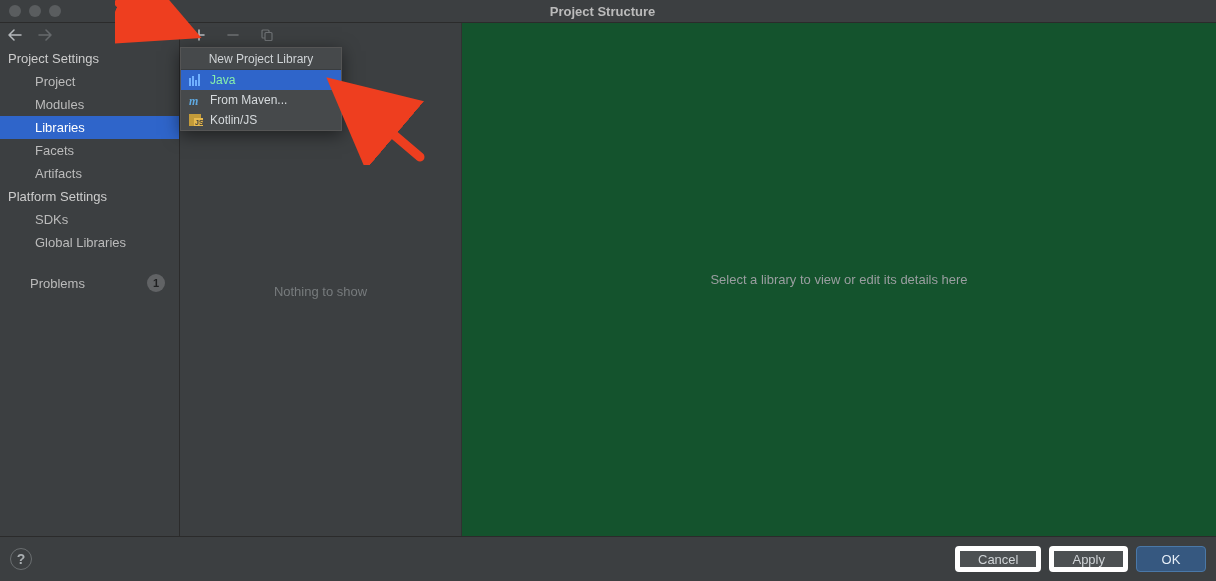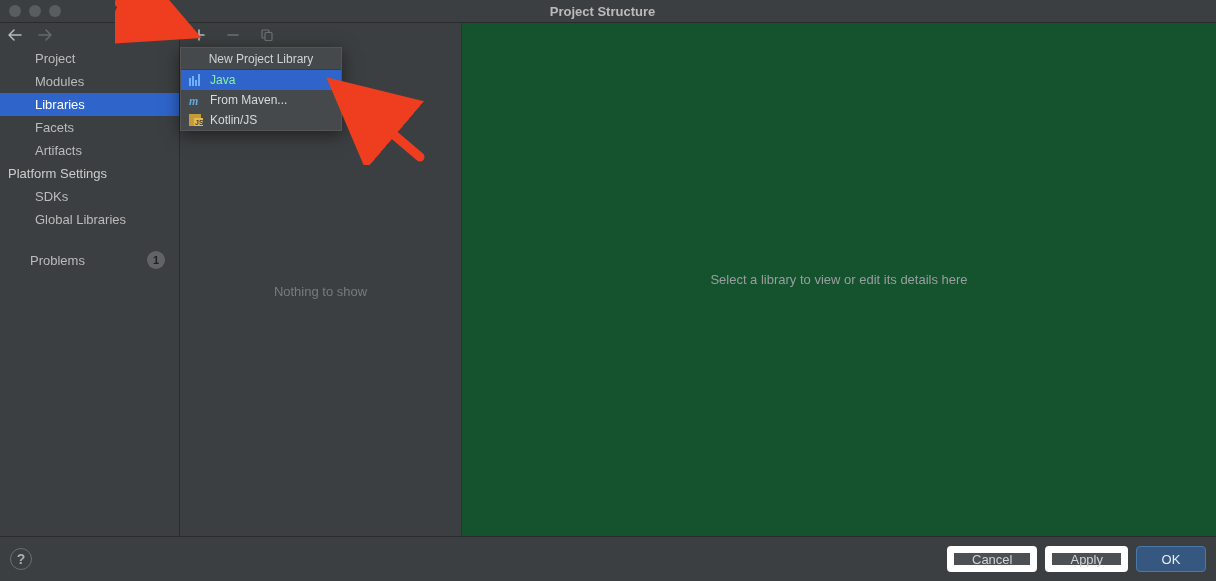--- a/index.html
+++ b/index.html
@@ -109,21 +109,21 @@
     display: flex; align-items: center; justify-content: center;
     color: #aaafb2; font-weight: bold; font-size: 14px;
     cursor: pointer;
   }
   .spacer { flex: 1; }
   .btn {
     height: 26px; padding: 0 18px;
     border-radius: 4px;
     background: #4c5052;
     color: #cfd3d6;
-    border: 7px solid #ffffff;
+    border: 5px solid #ffffff;
     margin-left: 8px;
     display: inline-flex; align-items: center; justify-content: center;
     cursor: pointer;
     min-width: 70px;
     font-size: 13px;
   }
   .btn.primary {
     background: #365880;
     border: 1px solid #4a78a8;
     color: #e6eef7;
@@ -178,20 +178,21 @@
       <svg width="14" height="12" viewBox="0 0 14 12">
           <path d="M6 1 L1 6 L6 11 M1 6 H13" stroke="#b5b9bc" stroke-width="1.5" fill="none" stroke-linecap="round" stroke-linejoin="round"></path>
         </svg>
     </span>
     <span class="arrow disabled">
       <svg width="14" height="12" viewBox="0 0 14 12">
           <path d="M8 1 L13 6 L8 11 M13 6 H1" stroke="#b5b9bc" stroke-width="1.5" fill="none" stroke-linecap="round" stroke-linejoin="round"></path>
         </svg>
     </span>
   </div>
+  <div class="side-heading">Project Settings</div>
   <div class="side-item">Project</div>
   <div class="side-item">Modules</div>
   <div class="side-item selected">Libraries</div>
   <div class="side-item">Facets</div>
   <div class="side-item">Artifacts</div>
   <div class="side-heading">Platform Settings</div>
   <div class="side-item">SDKs</div>
   <div class="side-item">Global Libraries</div>
   <div class="problems-row">
     <span>Problems</span>

